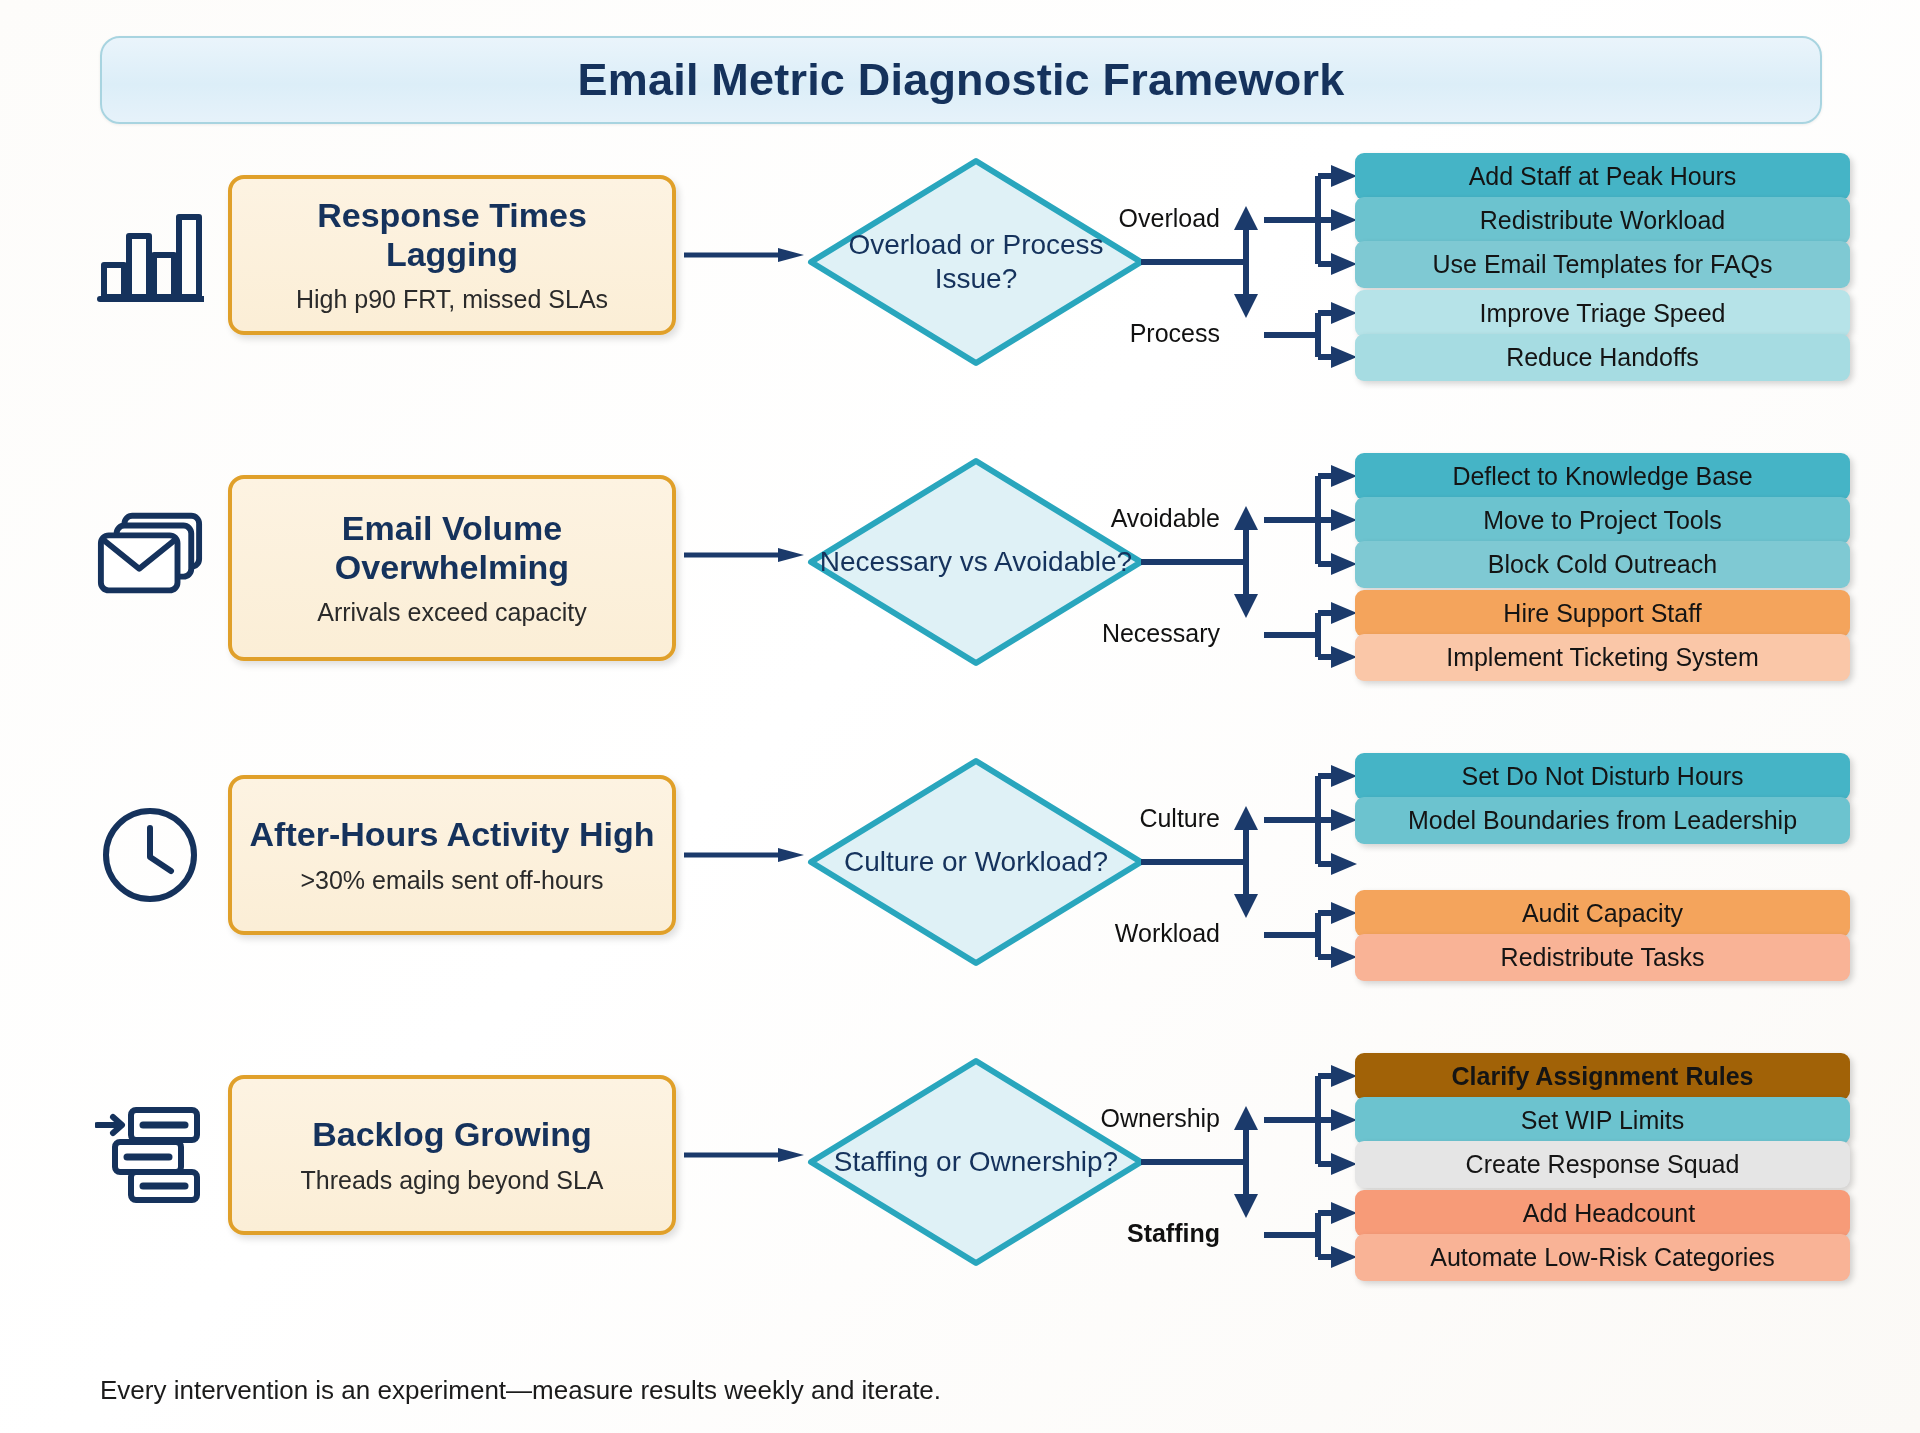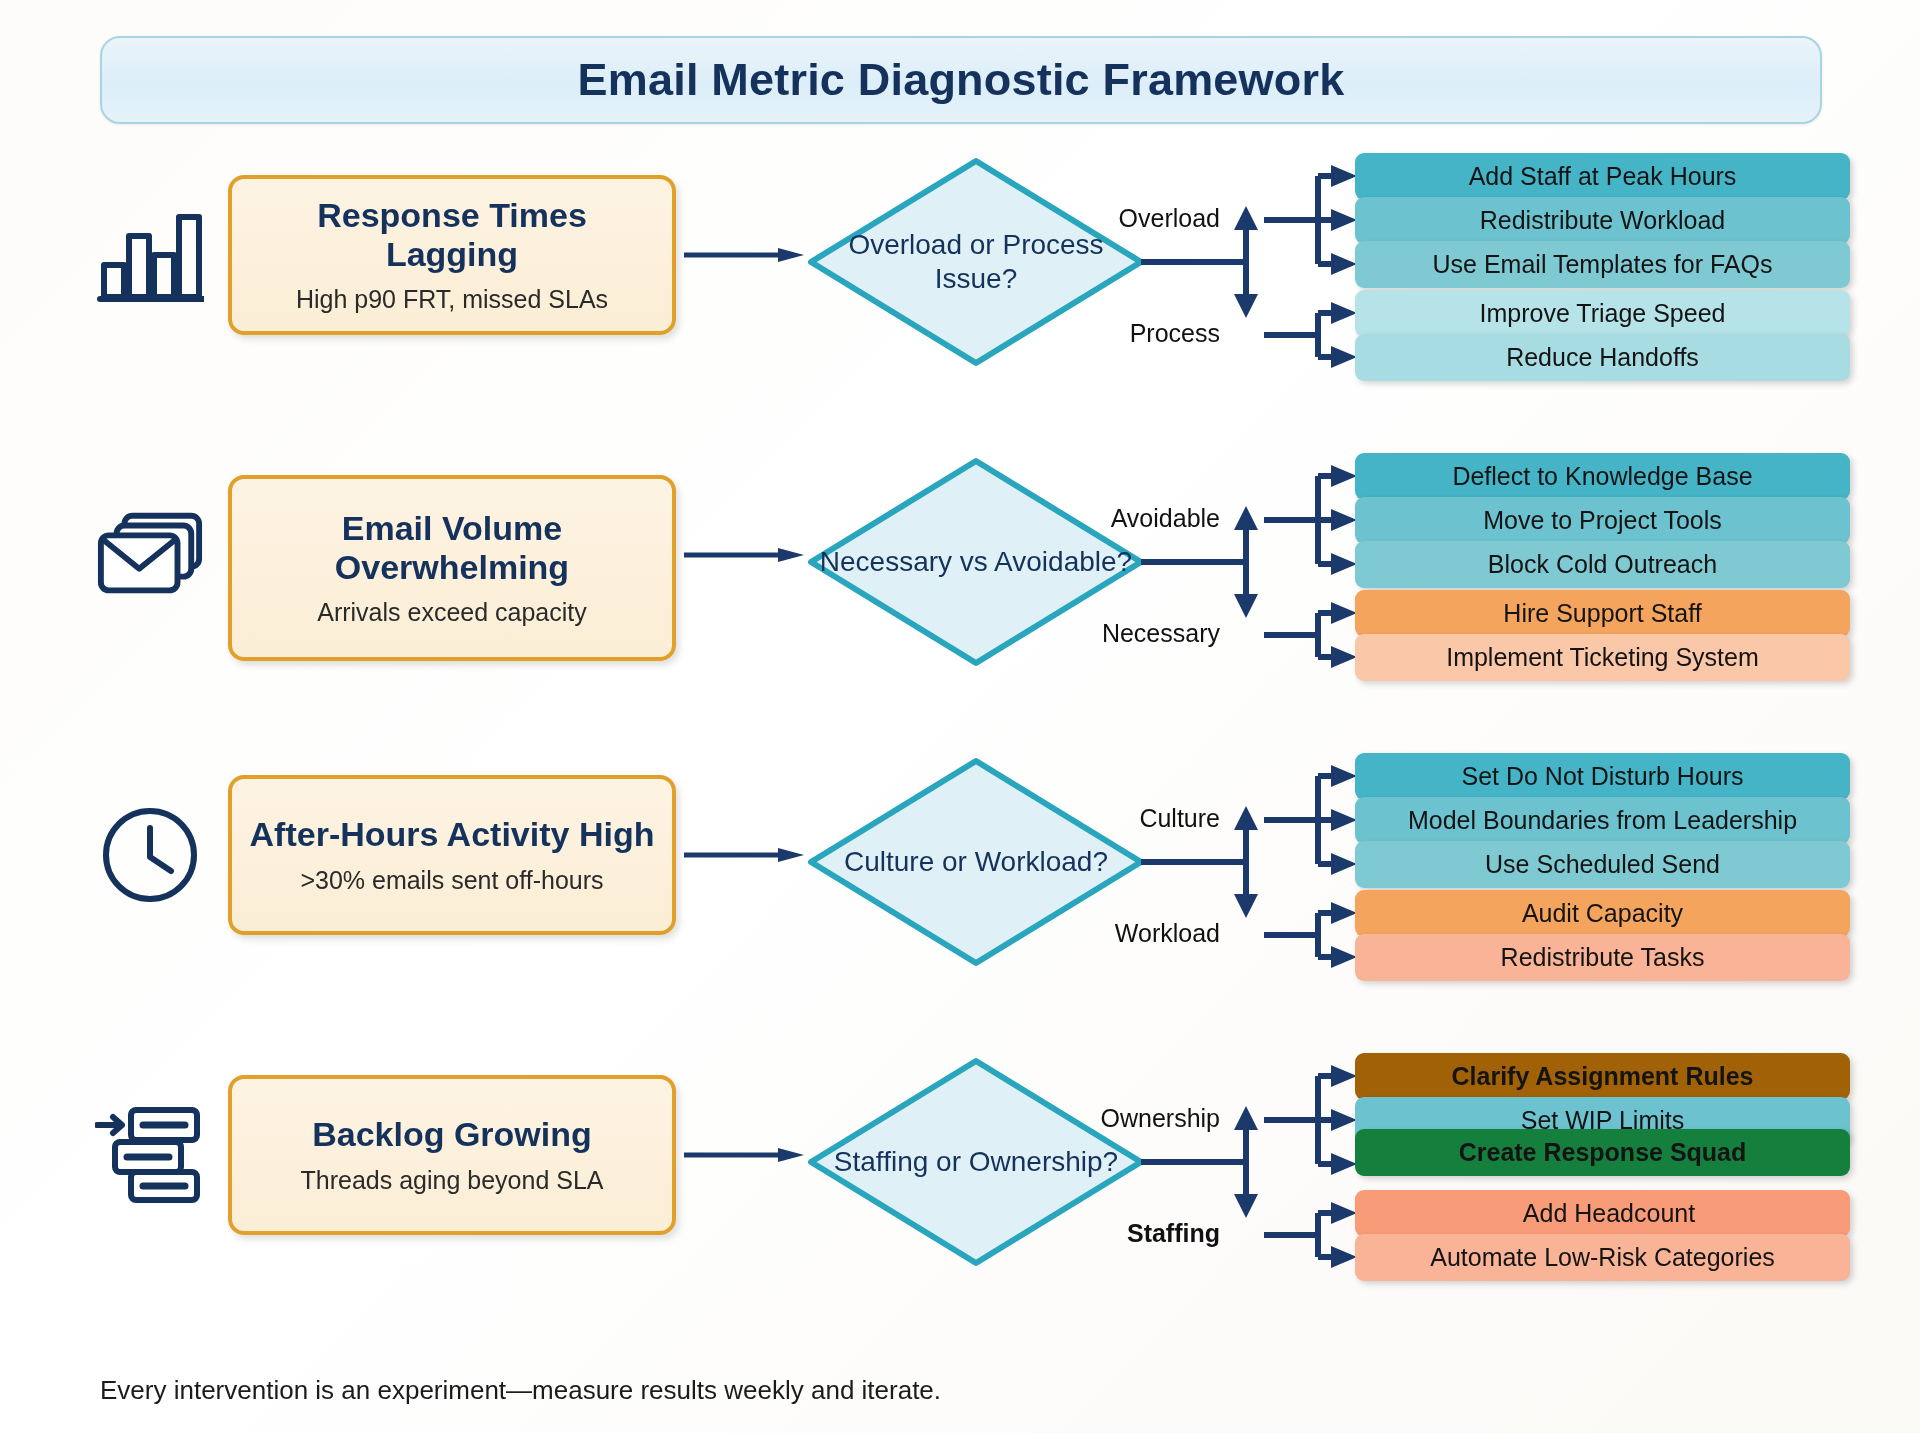--- a/index.html
+++ b/index.html
@@ -319,21 +319,20 @@
           <line x1="72" y1="30" x2="72" y2="118" stroke="#1b3a6b" stroke-width="6"></line>
           <line x1="72" y1="30" x2="87" y2="30" stroke="#1b3a6b" stroke-width="6"></line>
           <polygon points="85,19 111,30 85,41" fill="#1b3a6b"></polygon>
           <line x1="72" y1="74" x2="87" y2="74" stroke="#1b3a6b" stroke-width="6"></line>
           <polygon points="85,63 111,74 85,85" fill="#1b3a6b"></polygon>
           <line x1="72" y1="118" x2="87" y2="118" stroke="#1b3a6b" stroke-width="6"></line>
           <polygon points="85,107 111,118 85,129" fill="#1b3a6b"></polygon>
         </svg></div>
       <div class="action-box" style="top: 3px; background: rgb(69, 180, 198);">Set Do Not Disturb Hours</div>
       <div class="action-box" style="top: 47px; background: rgb(108, 195, 207);">Model Boundaries from Leadership</div>
-      <div class="action-box" style="top: 91px; background: rgb(127, 201, 211);">Use Scheduled Send</div>
       <div class="branch-label" style="right: 700px; top: 169px;">Workload</div>
       <div style="position: absolute; left: 1246px; top: 133px; width: 113px; height: 104px;"><svg width="113" height="104" viewBox="0 0 113 104">
           <line x1="18" y1="52" x2="72" y2="52" stroke="#1b3a6b" stroke-width="6"></line>
           <line x1="72" y1="30" x2="72" y2="74" stroke="#1b3a6b" stroke-width="6"></line>
           <line x1="72" y1="30" x2="87" y2="30" stroke="#1b3a6b" stroke-width="6"></line>
           <polygon points="85,19 111,30 85,41" fill="#1b3a6b"></polygon>
           <line x1="72" y1="74" x2="87" y2="74" stroke="#1b3a6b" stroke-width="6"></line>
           <polygon points="85,63 111,74 85,85" fill="#1b3a6b"></polygon>
         </svg></div>
       <div class="action-box" style="top: 140px; background: rgb(244, 164, 92);">Audit Capacity</div>
@@ -384,21 +383,21 @@
           <line x1="72" y1="30" x2="72" y2="118" stroke="#1b3a6b" stroke-width="6"></line>
           <line x1="72" y1="30" x2="87" y2="30" stroke="#1b3a6b" stroke-width="6"></line>
           <polygon points="85,19 111,30 85,41" fill="#1b3a6b"></polygon>
           <line x1="72" y1="74" x2="87" y2="74" stroke="#1b3a6b" stroke-width="6"></line>
           <polygon points="85,63 111,74 85,85" fill="#1b3a6b"></polygon>
           <line x1="72" y1="118" x2="87" y2="118" stroke="#1b3a6b" stroke-width="6"></line>
           <polygon points="85,107 111,118 85,129" fill="#1b3a6b"></polygon>
         </svg></div>
       <div class="action-box" style="top: 3px; background: #a16207; font-weight: bold;">Clarify Assignment Rules</div>
       <div class="action-box" style="top: 47px; background: rgb(108, 195, 207);">Set WIP Limits</div>
-      <div class="action-box" style="top: 79px; background: #15803d; font-weight: bold;">Create Response Squad</div>
+      <div class="action-box" style="top: 91px; background: #e5e5e5;">Create Response Squad</div>
       <div class="branch-label" style="right: 700px; top: 169px; font-weight: bold;">Staffing</div>
       <div style="position: absolute; left: 1246px; top: 133px; width: 113px; height: 104px;"><svg width="113" height="104" viewBox="0 0 113 104">
           <line x1="18" y1="52" x2="72" y2="52" stroke="#1b3a6b" stroke-width="6"></line>
           <line x1="72" y1="30" x2="72" y2="74" stroke="#1b3a6b" stroke-width="6"></line>
           <line x1="72" y1="30" x2="87" y2="30" stroke="#1b3a6b" stroke-width="6"></line>
           <polygon points="85,19 111,30 85,41" fill="#1b3a6b"></polygon>
           <line x1="72" y1="74" x2="87" y2="74" stroke="#1b3a6b" stroke-width="6"></line>
           <polygon points="85,63 111,74 85,85" fill="#1b3a6b"></polygon>
         </svg></div>
       <div class="action-box" style="top: 140px; background: rgb(247, 155, 120); padding-left: 21px;">Add Headcount</div>

